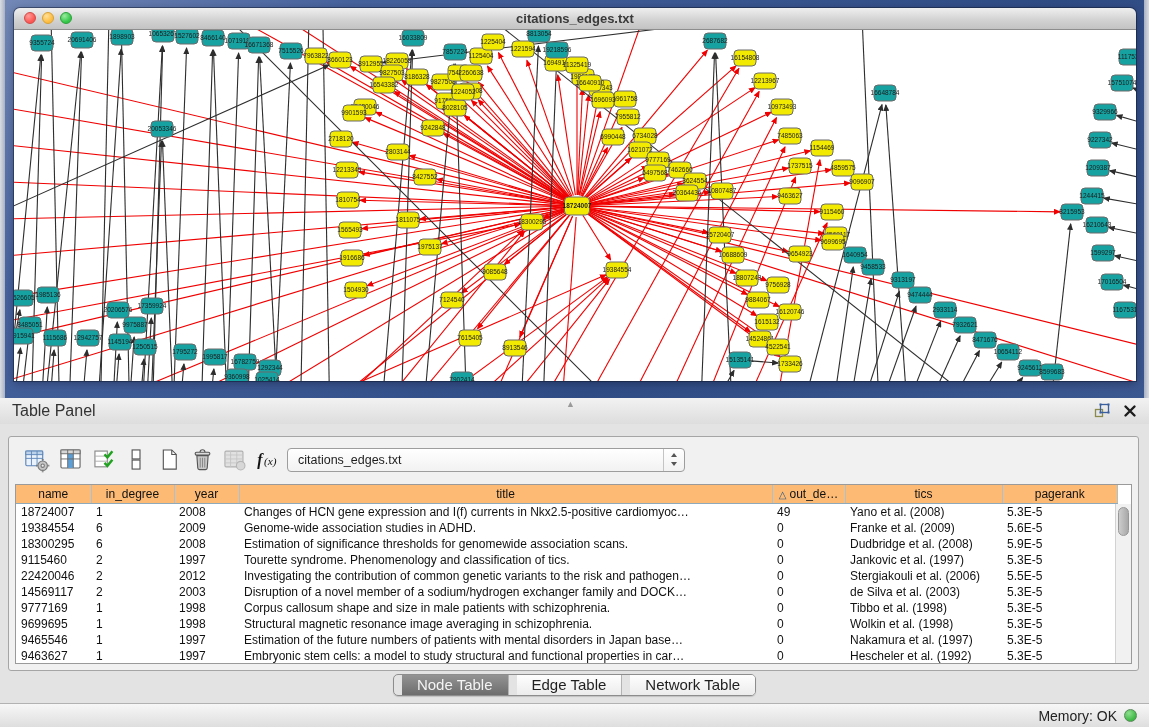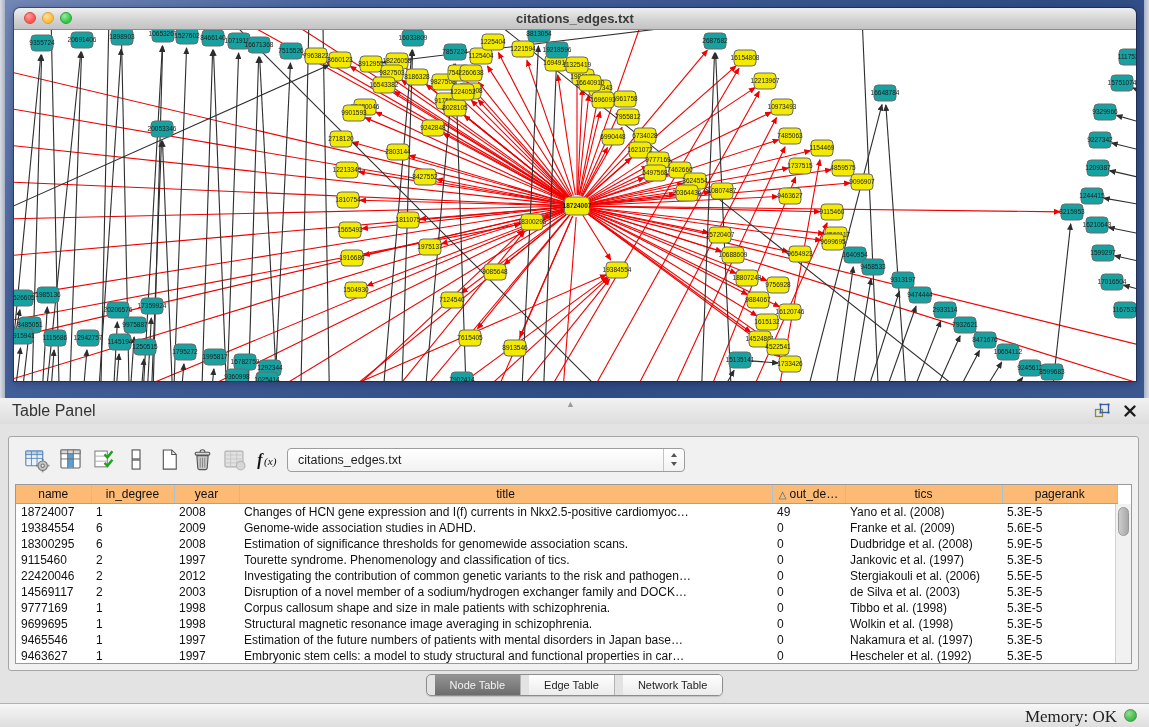--- a/index.html
+++ b/index.html
@@ -50,29 +50,29 @@
   #node-table td{height:16px;padding:0 5px;white-space:nowrap;overflow:hidden;}
   #node-table tbody tr{cursor:default;}
   .sort-tri{color:#2e5a85;font-size:10px;margin-right:3px;}
   #vscroll{position:absolute;right:0;top:19px;bottom:0;width:15px;background:#f1f1f1;border-left:1px solid #d2d2d2;}
   #vthumb{position:absolute;left:2px;top:3px;width:9px;height:27px;border:1px solid #979797;border-radius:6px;
     background:linear-gradient(90deg,#cdcdcd,#a8a8a8);cursor:pointer;}
 
   #tabs{position:absolute;left:0;top:250px;width:1149px;height:22px;text-align:center;}
   #tabs-inner{display:inline-flex;border:1px solid #8d8d8d;border-radius:5px;overflow:hidden;
     box-shadow:0 1px 1px rgba(0,0,0,.15);}
-  .seg{padding:0 15px;line-height:20px;font-size:11px;color:#1f1f1f;cursor:pointer;
+  .seg{padding:0 15px;line-height:20px;font-size:15px;color:#1f1f1f;cursor:pointer;
     background:linear-gradient(#fefefe,#ececec);border-right:1px solid #b3b3b3;margin-left:8px;}
   .seg:last-child{border-right:none;}
   .seg.selected{background:linear-gradient(#939393,#6d6d6d);color:#f4f4f4;}
 
   
   #status-bar{position:absolute;left:0;top:703px;width:1149px;height:24px;
     background:linear-gradient(#f7f7f7,#dddddd);border-top:1px solid #b2b2b2;}
-  #memory-label{position:absolute;right:32px;top:1px;line-height:23px;font-size:17px;color:#222;font-family:Liberation Serif, serif;}
+  #memory-label{position:absolute;right:32px;top:1px;line-height:23px;font-size:14px;color:#222;}
   #memory-dot{position:absolute;right:12px;top:5px;width:13px;height:13px;border-radius:50%;
     background:radial-gradient(circle at 35% 30%,#8fe08f,#3cb944 70%);border:1px solid #5a8a5a;box-sizing:border-box;}
 </style>
 </head>
 <body>
 
 <div id="app">
 
   <div id="net-region">
     <div class="edge-strip" id="edge-strip-left" style="left:0;"></div>

